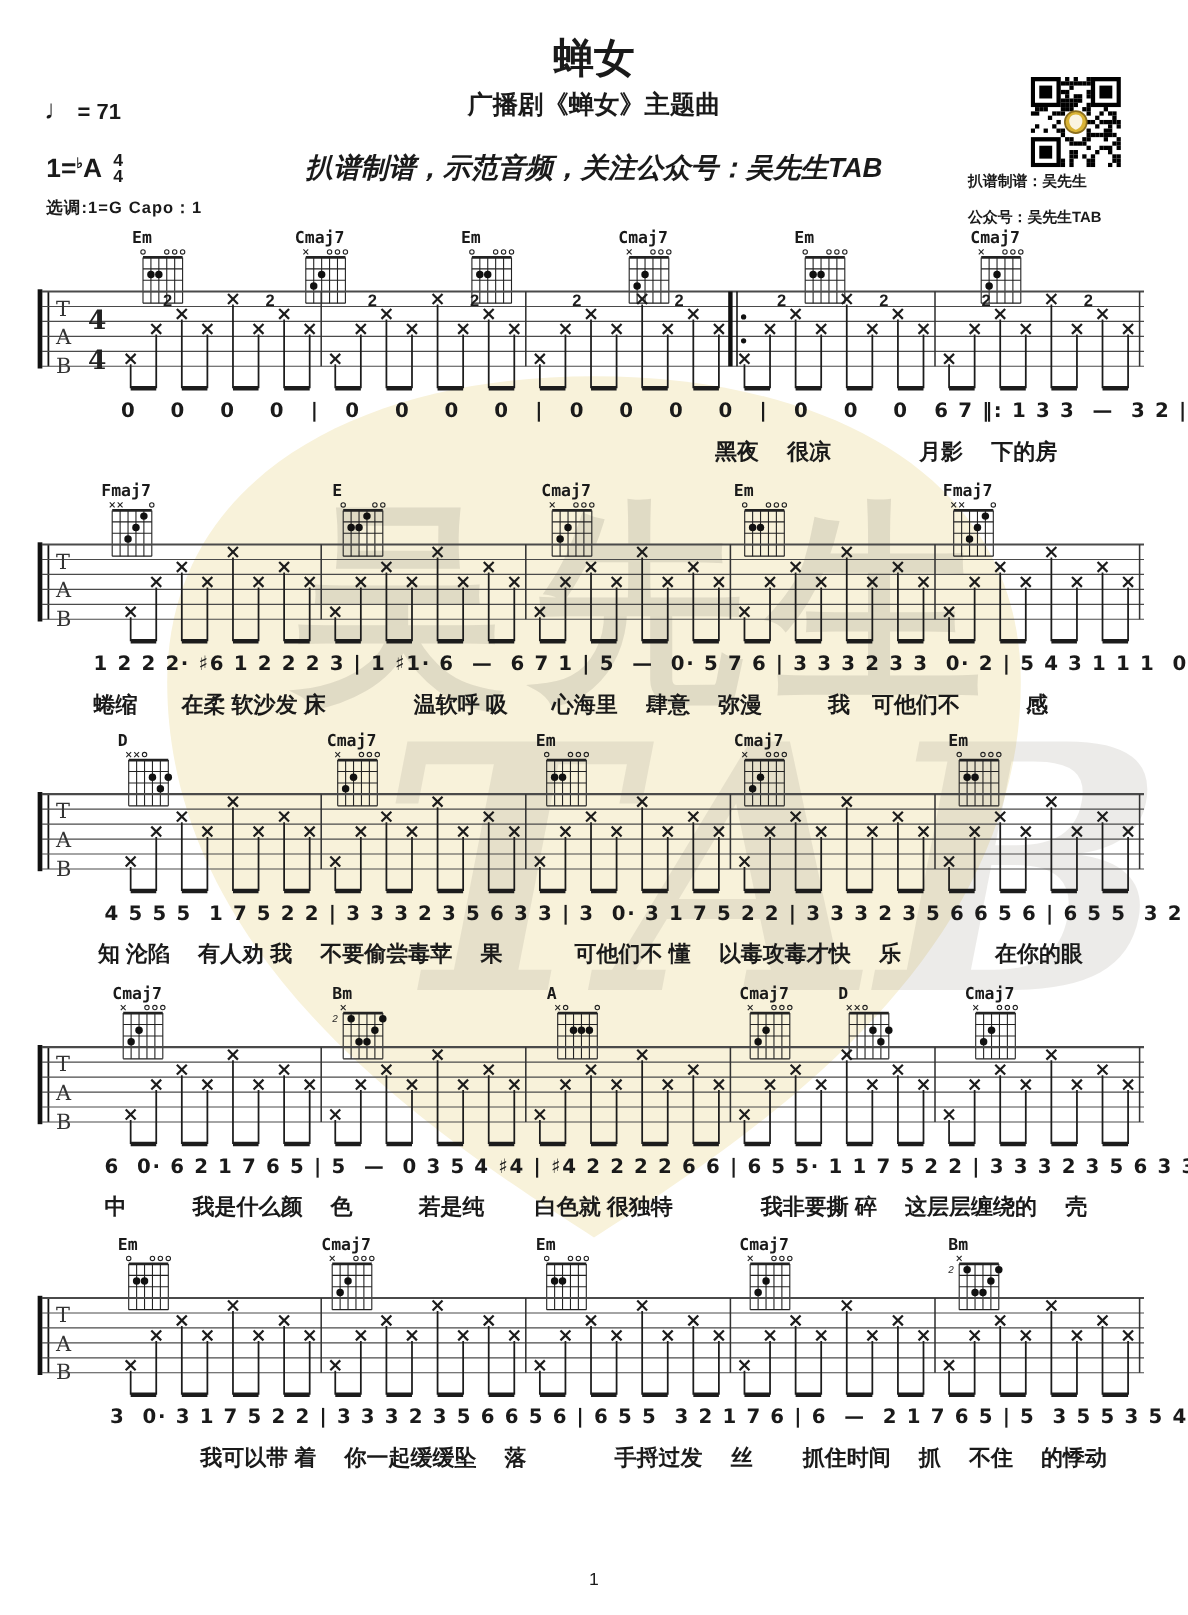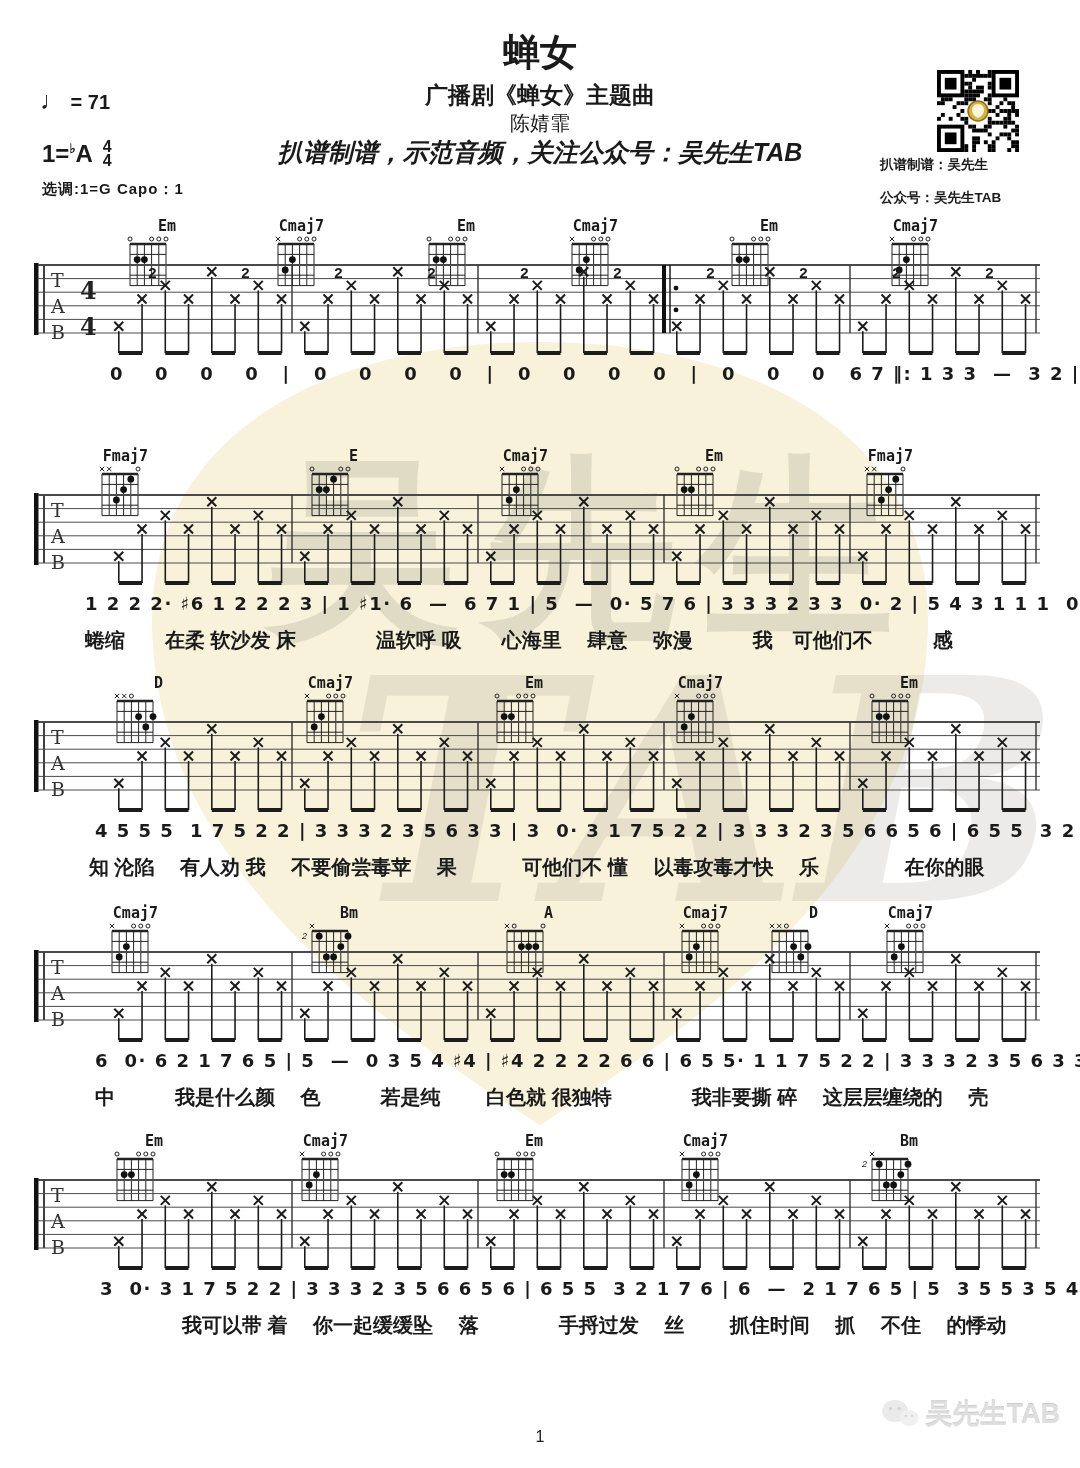--- a/index.html
+++ b/index.html
@@ -20,21 +20,21 @@
   .tempo .note{font-size:25px;}
   .keysig{position:absolute;left:42px;top:140px;font-size:24px;font-weight:600;z-index:2;display:flex;align-items:center;}
   .keysig sup{font-size:13px;position:relative;top:-6px;}
   .frac{display:inline-block;margin-left:10px;text-align:center;font-size:16px;font-weight:700;line-height:14px;}
   .tuning{position:absolute;left:42px;top:180px;font-size:15px;font-weight:700;letter-spacing:1px;z-index:2;}
   .qr-wrap{position:absolute;left:880px;top:70px;width:196px;text-align:left;z-index:2;}
   .qr-wrap svg{display:block;margin:0 auto;}
   .qr-credit{font-size:13.5px;font-weight:700;line-height:17px;margin-top:4px;}
   
   .system{position:absolute;left:0;width:1080px;height:228px;z-index:1;}
-  .chord{position:absolute;top:14px;width:56px;text-align:right;}
+  .chord{position:absolute;top:4px;width:56px;text-align:left;}
   .chord-label{font-size:15px;font-weight:700;font-family:"DejaVu Sans Mono",monospace;line-height:15px;}
   .staff{position:absolute;left:34px;top:52px;}
   .melody{position:absolute;top:158px;white-space:pre;font-size:18px;font-weight:600;
           letter-spacing:1.5px;font-family:"DejaVu Sans",sans-serif;}
   .lyrics{position:absolute;top:192px;white-space:pre;font-size:20px;font-weight:700;}
   
   .page-num{position:absolute;left:0;top:1428px;width:1080px;text-align:center;font-size:16px;z-index:2;}
   .brand{position:absolute;right:20px;top:1396px;display:flex;align-items:center;gap:6px;z-index:2;}
   .brand-text{font-size:27px;font-weight:800;color:#dedede;text-shadow:0 1px 0 #ffffff,0 -1px 0 #cccccc;}
 </style>
@@ -44,21 +44,20 @@
 <div class="page">
 
   <svg class="wm-pick" width="1080" height="1468">
     <path id="pickPath" d="M540,1125 C400,1035 152,875 152,620 C152,432 330,342 540,342 C750,342 928,432 928,620 C928,875 680,1035 540,1125 Z" fill="#f8f2da"></path>
   </svg>
   <div class="wm-text wm-cn">吴先生</div>
   <div class="wm-text wm-tab">TAB</div>
 
   <div class="hdr-title">蝉女</div>
   <div class="hdr-sub">广播剧《蝉女》主题曲</div>
-  <div class="hdr-artist">陈婧霏</div>
   <div class="hdr-promo">扒谱制谱，示范音频，关注公众号：吴先生TAB</div>
 
   <div class="tempo">
     <span class="note">♩</span>
     <span>= 71</span>
   </div>
 
   <div class="keysig">
     <span>1=</span>
       <sup>♭</sup>
@@ -490,20 +489,21 @@
           <text x="951.2875" y="21" font-size="15" font-weight="bold" fill="#1c1c1c">2</text>
           <line x1="987.0375" y1="37.5" x2="996.0375" y2="46.5" stroke="#1c1c1c" stroke-width="2"></line>
           <line x1="987.0375" y1="46.5" x2="996.0375" y2="37.5" stroke="#1c1c1c" stroke-width="2"></line>
           <line x1="991.5375" y1="47" x2="991.5375" y2="96" stroke="#1c1c1c" stroke-width="1.6"></line>
           <line x1="828.7875" y1="96" x2="852.0375" y2="96" stroke="#1c1c1c" stroke-width="4"></line>
           <line x1="875.2875" y1="96" x2="898.5375" y2="96" stroke="#1c1c1c" stroke-width="4"></line>
           <line x1="921.7875" y1="96" x2="945.0375" y2="96" stroke="#1c1c1c" stroke-width="4"></line>
           <line x1="968.2875" y1="96" x2="991.5375" y2="96" stroke="#1c1c1c" stroke-width="4"></line>
         </svg>
         <div class="melody" style="left: 110px;">0    0    0    0   |   0    0    0    0   |   0    0    0    0   |   0    0    0   6 7 ‖: 1 3 3  —  3 2 | 5 4 3 3  —  —  |</div>
+        <div class="lyrics" style="left: 650px;">黑夜　 很凉　　　　月影　 下的房</div>
       </div>
       <div class="system" style="top: 435px;">
         <div class="chord" style="left: 92px;"><div class="chord-label">Fmaj7</div><svg width="56" height="56" viewBox="0 0 56 56">
             <line x1="10" y1="10" x2="10" y2="51.6" stroke="#222" stroke-width="1"></line>
             <line x1="17.2" y1="10" x2="17.2" y2="51.6" stroke="#222" stroke-width="1"></line>
             <line x1="24.4" y1="10" x2="24.4" y2="51.6" stroke="#222" stroke-width="1"></line>
             <line x1="31.6" y1="10" x2="31.6" y2="51.6" stroke="#222" stroke-width="1"></line>
             <line x1="38.8" y1="10" x2="38.8" y2="51.6" stroke="#222" stroke-width="1"></line>
             <line x1="46" y1="10" x2="46" y2="51.6" stroke="#222" stroke-width="1"></line>
             <line x1="10" y1="10" x2="46" y2="10" stroke="#222" stroke-width="2.6"></line>
@@ -1562,26 +1562,13 @@
           <line x1="875.2875" y1="96" x2="898.5375" y2="96" stroke="#1c1c1c" stroke-width="4"></line>
           <line x1="921.7875" y1="96" x2="945.0375" y2="96" stroke="#1c1c1c" stroke-width="4"></line>
           <line x1="968.2875" y1="96" x2="991.5375" y2="96" stroke="#1c1c1c" stroke-width="4"></line>
         </svg>
         <div class="melody" style="left: 100px;">3  0· 3 1 7 5 2 2 | 3 3 3 2 3 5 6 6 5 6 | 6 5 5  3 2 1 7 6 | 6  —  2 1 7 6 5 | 5  3 5 5 3 5 4 ♯4 |</div>
         <div class="lyrics" style="left: 182px;">我可以带 着　 你一起缓缓坠　 落　　　　手捋过发　 丝　　 抓住时间　 抓　 不住　 的悸动</div>
       </div>
     </div>
 
   <div class="page-num">1</div>
-  <div class="brand">
-    <svg width="40" height="32">
-      <ellipse cx="15" cy="13" rx="13" ry="11" fill="#eaeaea"></ellipse>
-      <circle cx="10.5" cy="10.5" r="1.6" fill="#d2d2d2"></circle>
-      <circle cx="19" cy="10.5" r="1.6" fill="#d2d2d2"></circle>
-      <path d="M9,22 l3,-3 5,1 z" fill="#eaeaea"></path>
-      <ellipse cx="29" cy="20" rx="9.5" ry="8" fill="#f0f0f0"></ellipse>
-      <circle cx="26" cy="18" r="1.3" fill="#d8d8d8"></circle>
-      <circle cx="32" cy="18" r="1.3" fill="#d8d8d8"></circle>
-      <path d="M35,27 l-3,-2 4,-1 z" fill="#f0f0f0"></path>
-    </svg>
-    <span class="brand-text">吴先生TAB</span>
-  </div>
 </div>
 
 </body></html>

